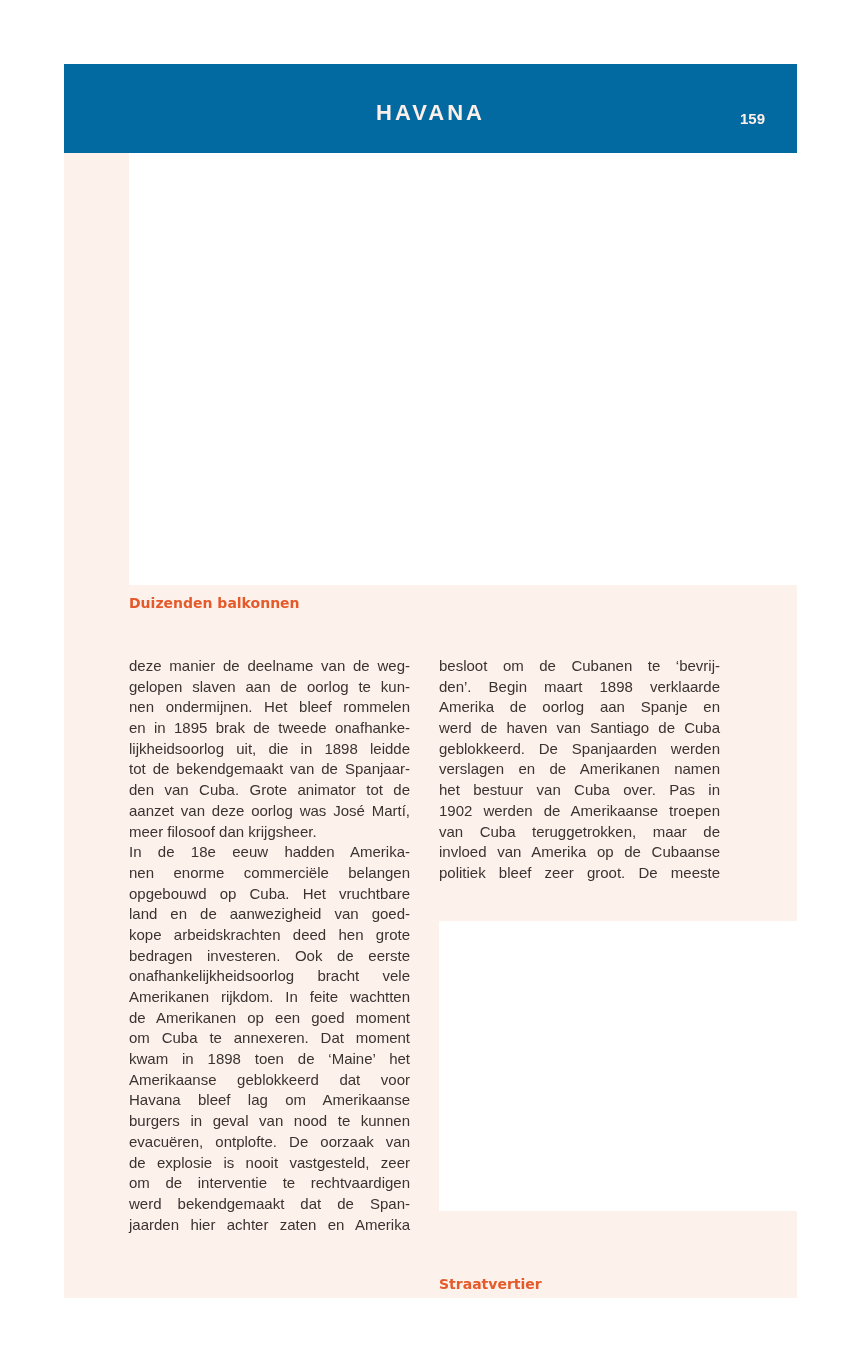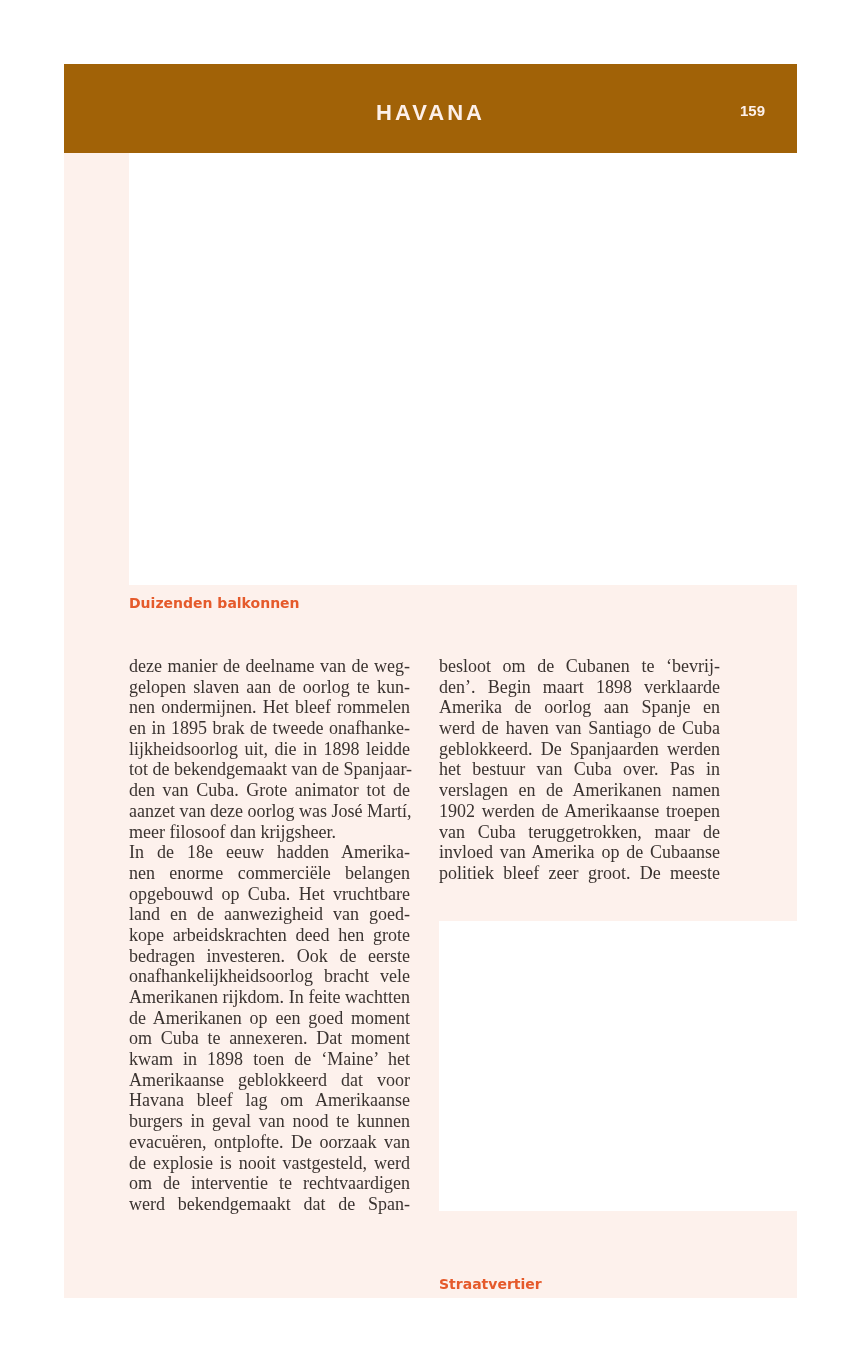--- a/index.html
+++ b/index.html
@@ -1,27 +1,27 @@
 <!DOCTYPE html>
 <html><head>
 <meta charset="utf-8">
 <style>
   html, body { margin: 0; padding: 0; background: #ffffff; }
   body { width: 861px; height: 1363px; position: relative; overflow: hidden; }
   .header {
     position: absolute; left: 64px; top: 64px; width: 733px; height: 89px;
-    background: #a16207;
+    background: #0369a1;
   }
   .header-title {
     position: absolute; left: 0; width: 100%; top: 36px; text-align: center;
     color: #fdf0ea; font-family: "Liberation Sans", sans-serif; font-weight: bold;
     font-size: 22px; letter-spacing: 3px;
   }
   .page-number {
-    position: absolute; right: 32px; top: 38px;
+    position: absolute; right: 32px; top: 46px;
     color: #fdf0ea; font-family: "Liberation Sans", sans-serif; font-weight: bold;
     font-size: 15px;
   }
   .panel {
     position: absolute; left: 64px; top: 153px; width: 733px; height: 1145px;
     background: #fdf1ec;
   }
   .photo-top {
     position: absolute; left: 129px; top: 153px; width: 668px; height: 432px;
     background: #ffffff;
@@ -31,21 +31,21 @@
     background: #ffffff;
   }
   .caption {
     position: absolute; color: #e55a2b;
     font-family: "DejaVu Sans", sans-serif; font-size: 14px; font-weight: bold;
   }
   .caption-top { left: 129px; top: 595px; }
   .caption-right { left: 439px; top: 1276px; }
   .col {
     position: absolute; width: 281px;
-    font-family: Liberation Serif, serif; font-size: 18px; line-height: 20.7px;
+    font-family: Liberation Sans, sans-serif; font-size: 15px; line-height: 20.7px;
     color: #3a3330; text-align: justify;
   }
   .col-left { left: 129px; top: 656px; }
   .col-right { left: 439px; top: 656px; }
   .line { display: block; text-align: justify; text-align-last: justify; white-space: nowrap; height: 20.7px; }
   .line.last { text-align-last: left; }
 </style>
 </head>
 <body>
 
@@ -79,29 +79,30 @@
     <span class="line">bedragen investeren. Ook de eerste</span>
     <span class="line">onafhankelijkheidsoorlog bracht vele</span>
     <span class="line">Amerikanen rijkdom. In feite wachtten</span>
     <span class="line">de Amerikanen op een goed moment</span>
     <span class="line">om Cuba te annexeren. Dat moment</span>
     <span class="line">kwam in 1898 toen de ‘Maine’ het</span>
     <span class="line">Amerikaanse geblokkeerd dat voor</span>
     <span class="line">Havana bleef lag om Amerikaanse</span>
     <span class="line">burgers in geval van nood te kunnen</span>
     <span class="line">evacuëren, ontplofte. De oorzaak van</span>
-    <span class="line">de explosie is nooit vastgesteld, werd</span>
+    <span class="line">de explosie is nooit vastgesteld, zeer</span>
     <span class="line">om de interventie te rechtvaardigen</span>
     <span class="line">werd bekendgemaakt dat de Span-</span>
+    <span class="line">jaarden hier achter zaten en Amerika</span>
   </div>
 <div class="col col-right" id="col-right">
     <span class="line">besloot om de Cubanen te ‘bevrij-</span>
     <span class="line">den’. Begin maart 1898 verklaarde</span>
     <span class="line">Amerika de oorlog aan Spanje en</span>
     <span class="line">werd de haven van Santiago de Cuba</span>
     <span class="line">geblokkeerd. De Spanjaarden werden</span>
+    <span class="line">verslagen en de Amerikanen namen</span>
     <span class="line">het bestuur van Cuba over. Pas in</span>
-    <span class="line">verslagen en de Amerikanen namen</span>
     <span class="line">1902 werden de Amerikaanse troepen</span>
     <span class="line">van Cuba teruggetrokken, maar de</span>
     <span class="line">invloed van Amerika op de Cubaanse</span>
     <span class="line">politiek bleef zeer groot. De meeste</span>
   </div>
 
 </body></html>

